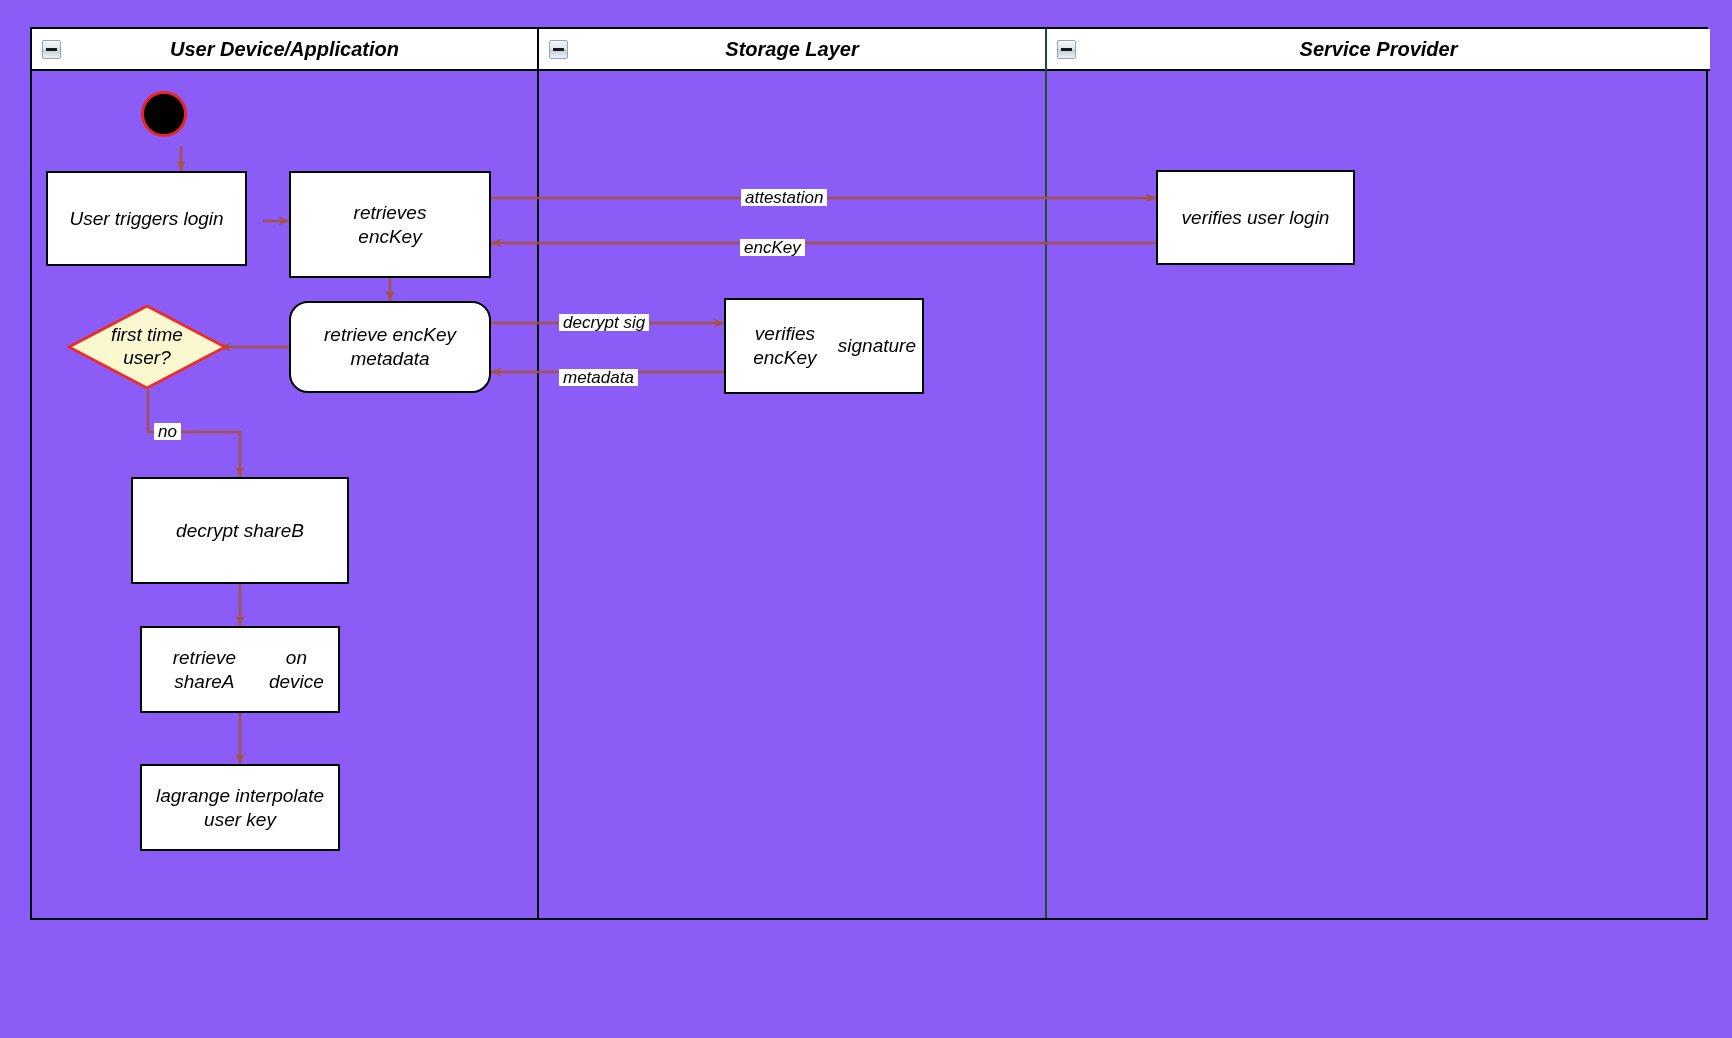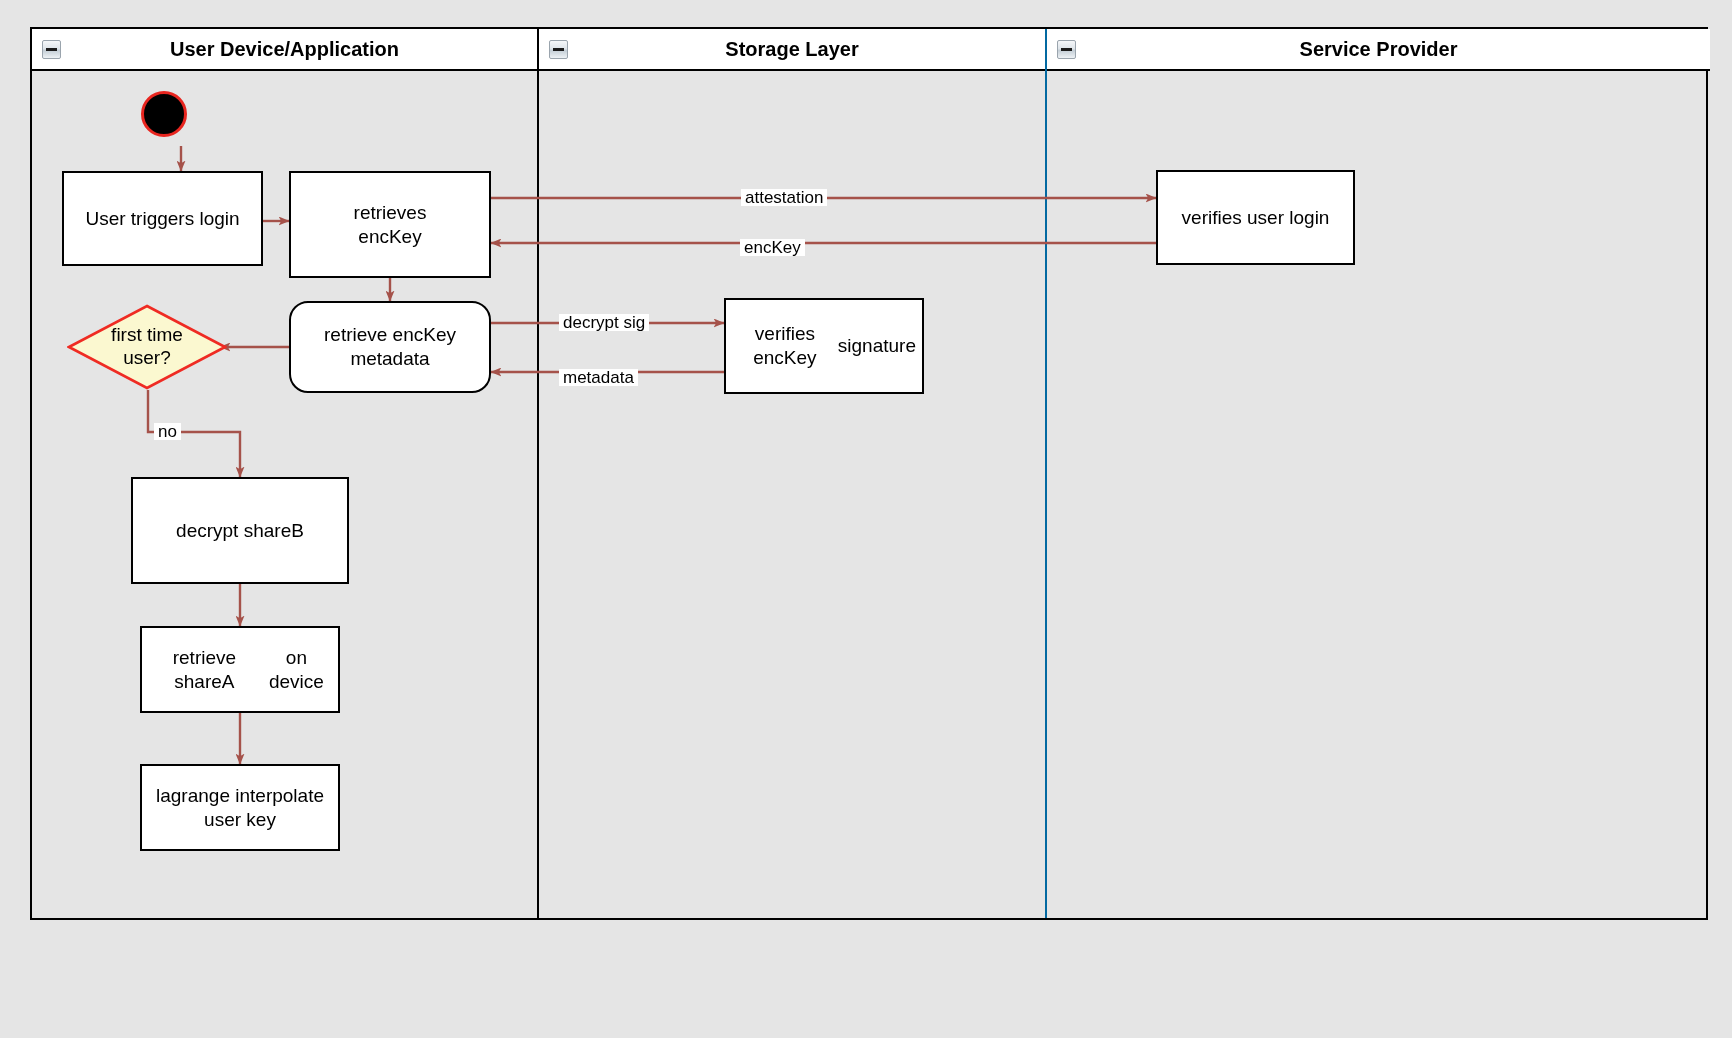--- a/index.html
+++ b/index.html
@@ -5,43 +5,44 @@
   html, body {
     margin: 0;
     padding: 0;
     background: #ffffff;
     font-family: "Liberation Sans", sans-serif;
   }
   #stage {
     position: relative;
     width: 1732px;
     height: 1038px;
-    background: #e5e5e5;
+    background: #8b5cf6;
     overflow: hidden;
+    font-style: italic;
   }
 
   
   .pool {
     position: absolute;
     left: 30px;
     top: 27px;
     width: 1678px;
     height: 893px;
     border: 2px solid #000000;
     box-sizing: border-box;
   }
   .lane {
     position: absolute;
     top: 0;
     height: 100%;
     box-sizing: border-box;
   }
   .lane-1 { left: 0px;    width: 505px; }
   .lane-2 { left: 505px;  width: 508px; border-left: 2px solid #000; }
-  .lane-3 { left: 1013px; width: 665px; border-left: 2px solid #0369a1; }
+  .lane-3 { left: 1013px; width: 665px; border-left: 2px solid #14532d; }
 
   .lane-header {
     position: absolute;
     top: 0; left: 0; right: 0;
     height: 42px;
     border-bottom: 2px solid #000000;
     box-sizing: border-box;
     display: flex;
     align-items: center;
     justify-content: center;
@@ -200,21 +201,21 @@
   </svg>
 
   <div class="edge-label" style="left:741px; top:189px;">attestation</div>
   <div class="edge-label" style="left:740px; top:239px;">encKey</div>
   <div class="edge-label" style="left:559px; top:314px;">decrypt sig</div>
   <div class="edge-label" style="left:559px; top:369px;">metadata</div>
   <div class="edge-label" style="left:154px; top:423px;">no</div>
 
   <div class="start-node" style="left:141px; top:91px;"></div>
 
-  <div class="node" style="left:62px; top:171px; width:201px; height:95px;align-items:center;">
+  <div class="node" style="left:46px; top:171px; width:201px; height:95px;align-items:center;">
     <span>User triggers login</span>
   </div>
 
   <div class="node" style="left:289px; top:171px; width:202px; height:107px; flex-direction:column;">
     <span>retrieves</span>
     <span>encKey</span>
   </div>
 
   <div class="node" style="left:289px; top:301px; width:202px; height:92px; flex-direction:column;border-radius:19px;">
     <span>retrieve encKey</span>

